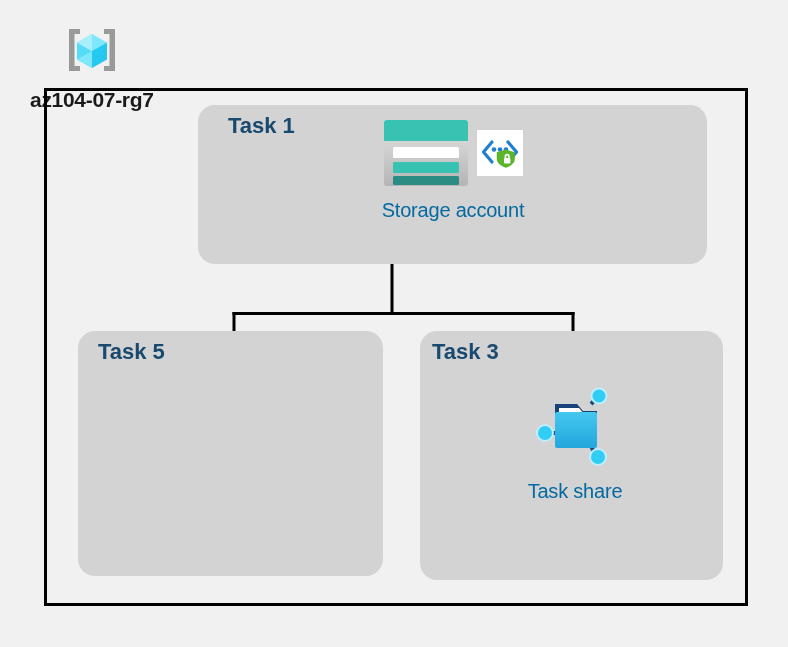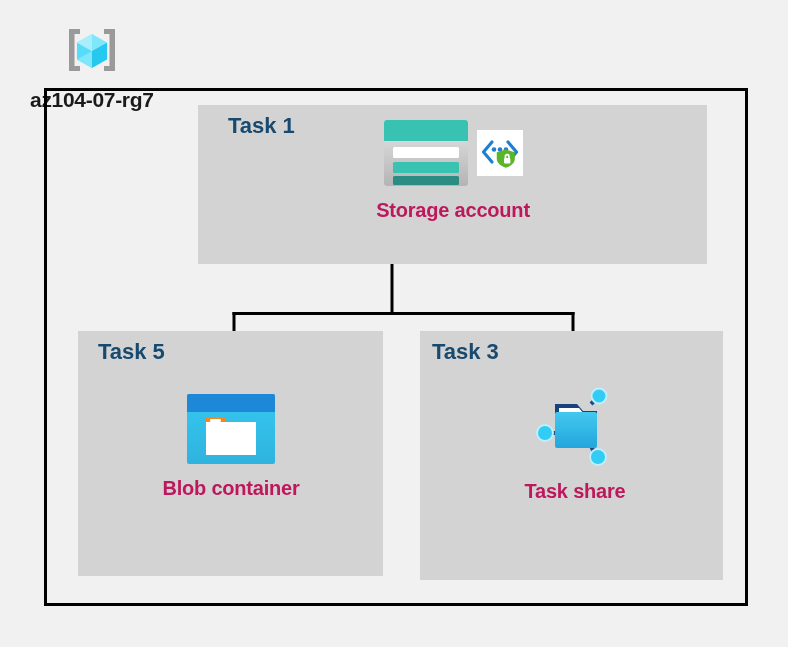--- a/index.html
+++ b/index.html
@@ -48,20 +48,21 @@
     height: 518px;
     border: 3px solid #000000;
     box-sizing: border-box;
   }
 
   
   .task-box {
     position: absolute;
     background: #d3d3d3;
     box-sizing: border-box;
+    border-radius: 17px;
   }
   #task-box-1 { left: 198px; top: 105px;  width: 509px; height: 159px; }
   #task-box-5 { left: 70px;  top: 331px;  width: 305px; height: 245px; margin-left: 8px; }
   #task-box-3 { left: 420px; top: 331px;  width: 303px; height: 249px; }
 
   .task-label {
     position: absolute;
     font-size: 22px;
     font-weight: bold;
     color: #18496e;
@@ -79,22 +80,22 @@
     align-items: center;
   }
   .node-icons {
     display: flex;
     align-items: center;
     gap: 8px;
   }
   .node-caption {
     margin-top: 8px;
     font-size: 20px;
-    font-weight: bold;
-    color: #be185d;
+    font-weight: normal;
+    color: #0369a1;
     white-space: nowrap;
     letter-spacing: -0.2px;
   }
 
   #node-storage   { left: 150px; top: 14px;  width: 210px; }
   #node-blob      { left: 53px;  top: 62px;  width: 200px; }
   #node-fileshare { left: 60px;  top: 55px;  width: 190px; }
 
   
   #connectors {
@@ -192,44 +193,20 @@
       </span>
 
     </div>
     <div class="node-caption">Storage account</div>
   </div>
 </div>
 
 <div class="task-box" id="task-box-5">
   <div class="task-label" id="task-label-5">Task 5</div>
 
-  <div class="node" id="node-blob">
-    <div class="node-icons">
-      <span>
-        <svg width="90" height="72" viewBox="0 0 90 72" xmlns="http://www.w3.org/2000/svg">
-          <defs>
-            <linearGradient id="blobBody" x1="0" y1="0" x2="0" y2="1">
-              <stop offset="0" stop-color="#35c8f2"></stop>
-              <stop offset="1" stop-color="#2fb3de"></stop>
-            </linearGradient>
-          </defs>
-
-          <rect x="1" y="1" width="88" height="70" rx="2" fill="url(#blobBody)"></rect>
-
-          <path d="M3 1 H87 A2 2 0 0 1 89 3 V19 H1 V3 A2 2 0 0 1 3 1 Z" fill="#1e88d8"></path>
-
-          <path d="M20 24 H38 L42 30 H20 Z" fill="#f6861f"></path>
-          <rect x="24" y="26" width="11" height="3" rx="1.2" fill="#ffffff"></rect>
-
-          <rect x="20" y="29" width="50" height="33" fill="#ffffff"></rect>
-        </svg>
-      </span>
-    </div>
-    <div class="node-caption">Blob container</div>
-  </div>
 </div>
 
 <div class="task-box" id="task-box-3">
   <div class="task-label" id="task-label-3">Task 3</div>
 
   <div class="node" id="node-fileshare">
     <div class="node-icons">
       <span>
         <svg width="84" height="82" viewBox="0 0 84 82" xmlns="http://www.w3.org/2000/svg">
           <defs>

